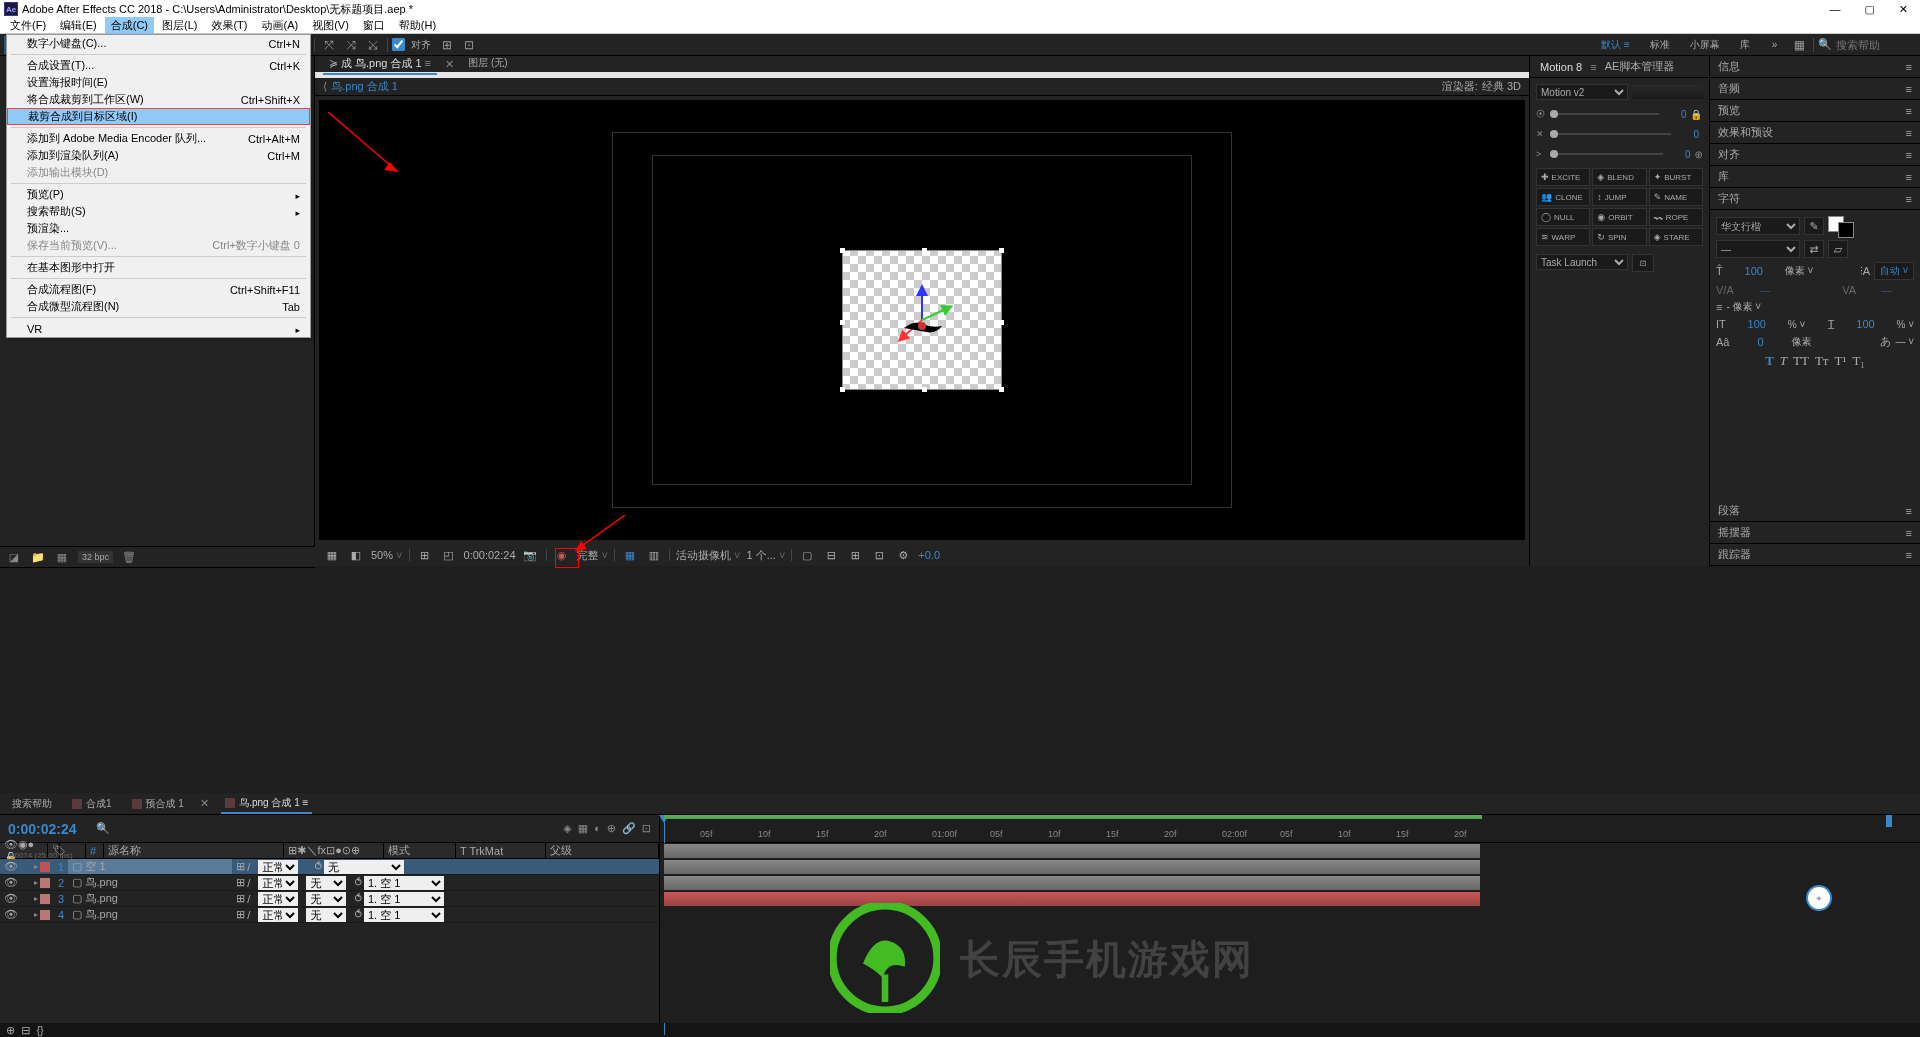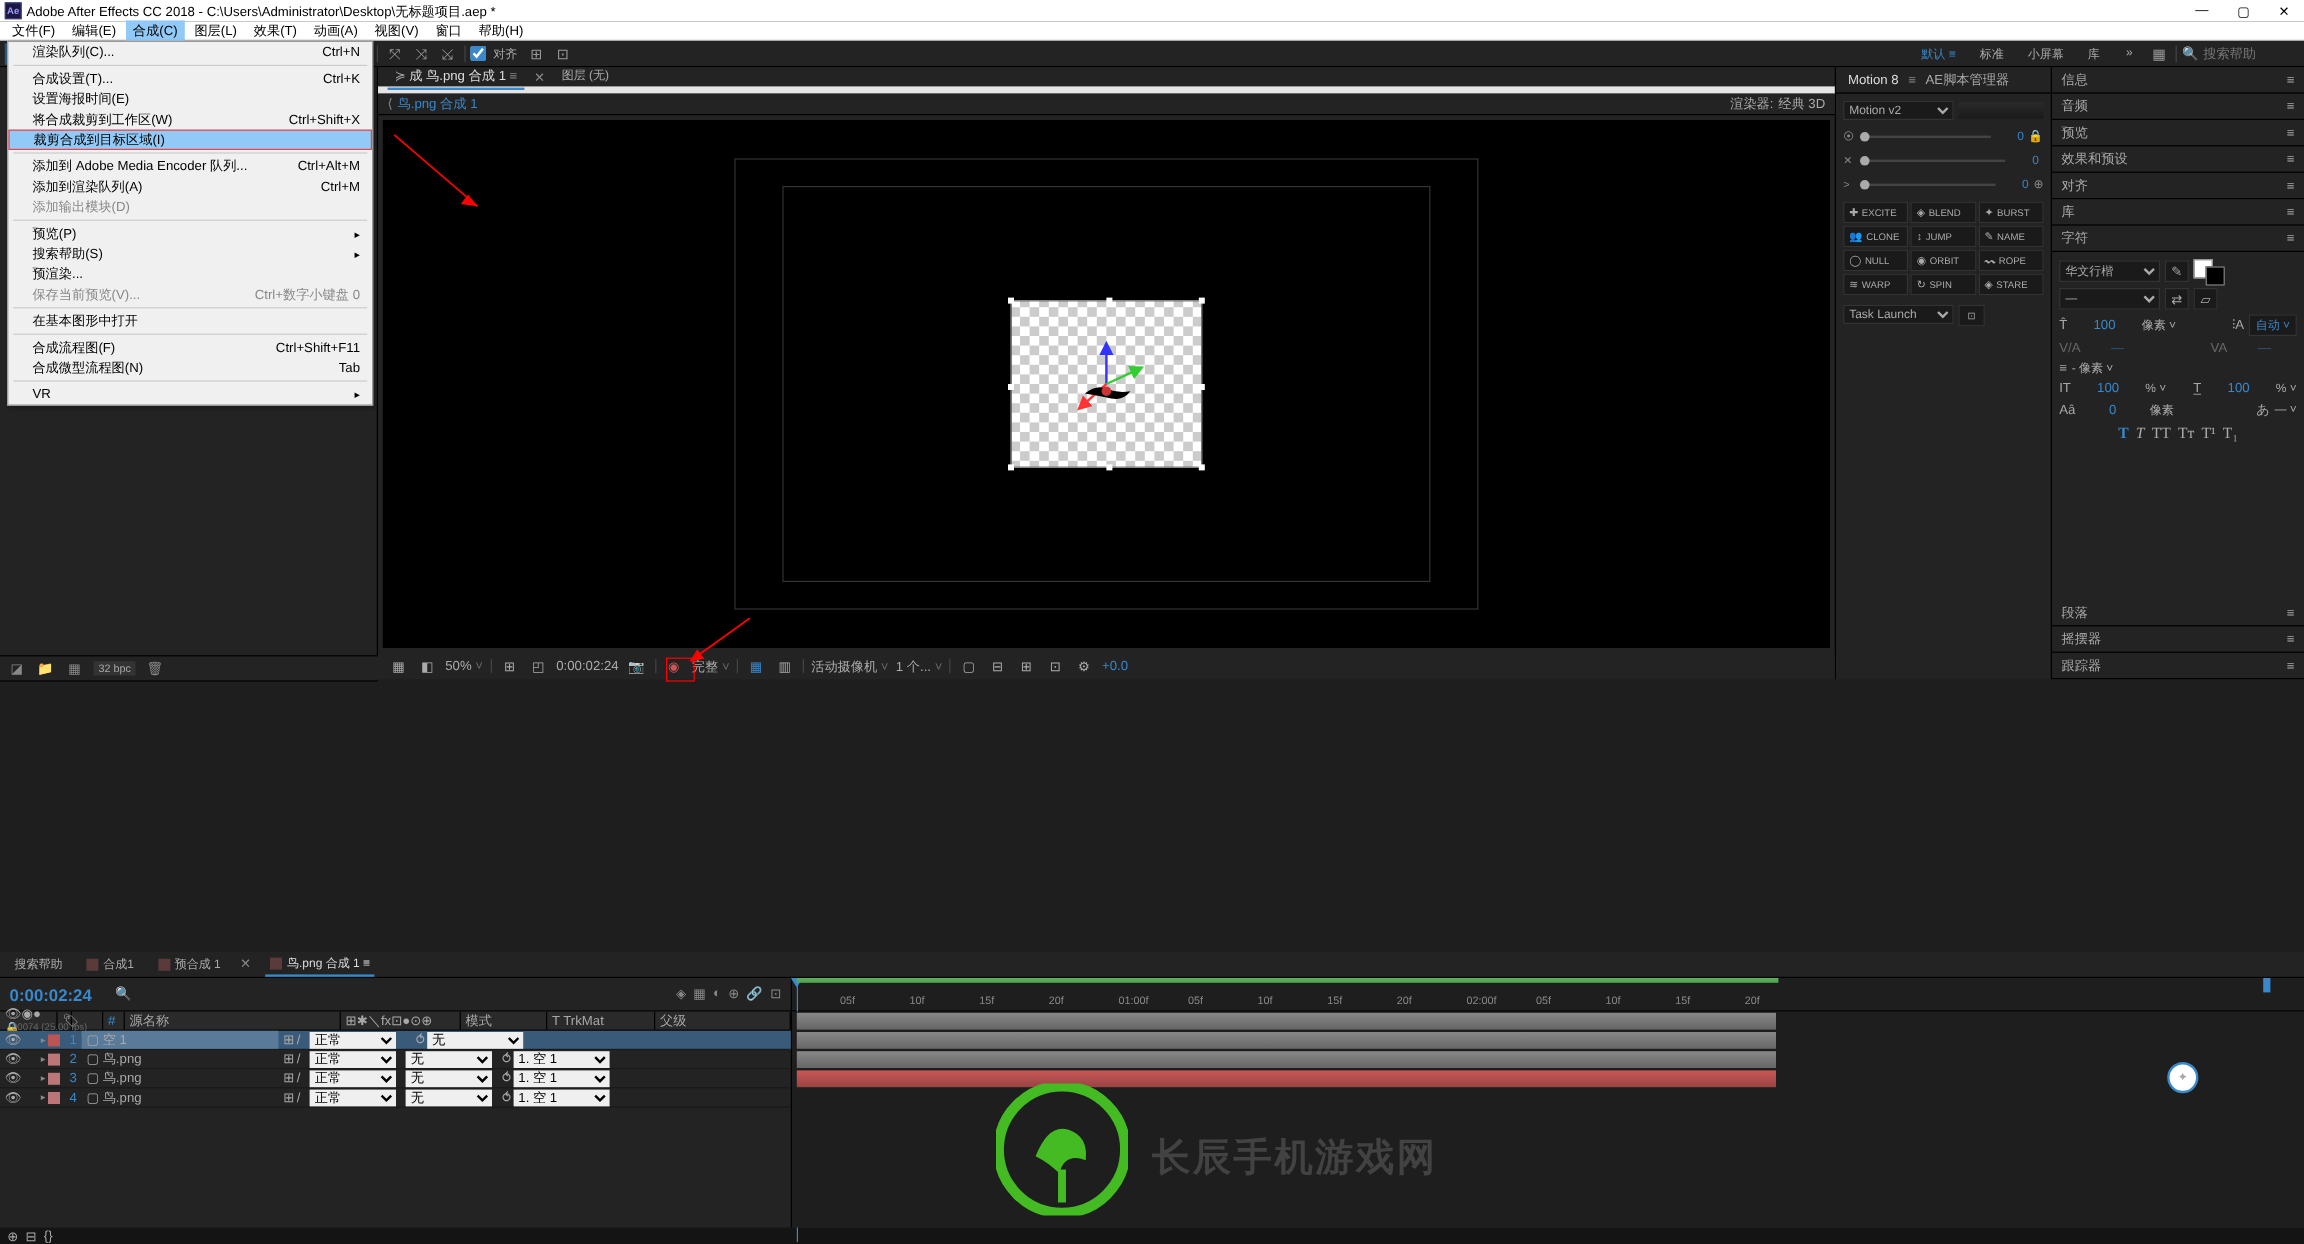--- a/index.html
+++ b/index.html
@@ -143,37 +143,37 @@
 
 .layer-row { height: 16px; display: flex; align-items: center; font-size: 10px; border-bottom: 1px solid #1a1a1a; }
 .layer-row.selected { background: #3a5a7a; }
 .layer-row .c { padding: 0 4px; display: flex; align-items: center; height: 100%; gap: 2px; }
 .layer-row .eye { color: #aaa; }
 .layer-row .tri { color: #888; font-size: 8px; }
 .layer-row .chip { width: 10px; height: 10px; display: inline-block; }
 .layer-row .num { color: #3888cb; }
 .layer-row .name-cell { width: 164px; }
 .layer-row.selected .name-cell { background: #5a7a9a; }
-.layer-row .ddv { border: none; height: 14px; width: 72px; }
+.layer-row .ddv { border: none; height: 14px; width: 40px; }
 
 .ruler { height: 28px; position: relative; background: #1e1e1e; border-bottom: 1px solid #000; }
 .ruler .tick { position: absolute; top: 14px; font-size: 9px; color: #888; }
 .ruler .playhead { position: absolute; top: 0; left: 4px; width: 1px; height: 220px; background: #3888cb; }
 .ruler .playhead::before { content: ""; position: absolute; top: 0; left: -5px; width: 10px; height: 8px; background: #3888cb; clip-path: polygon(0 0, 100% 0, 50% 100%); }
 .ruler .end-marker { position: absolute; right: 28px; top: 0; width: 6px; height: 12px; background: #3888cb; }
 
 .track-area { flex: 1; background: #1e1e1e; position: relative; }
 .track-row { height: 16px; position: relative; }
 .clip { position: absolute; height: 14px; top: 1px; }
 .clip.r1 { background: linear-gradient(#c95757,#984444); }
 .clip.rN { background: linear-gradient(#888,#666); }
 .work-area { position: absolute; top: -28px; left: 4px; height: 4px; background: linear-gradient(#6a6,#4a4); }
 .watermark-logo { position: absolute; left: 170px; bottom: 10px; width: 110px; height: 110px; }
 .watermark-logo svg { width: 100%; height: 100%; }
-.watermark-txt { position: absolute; left: 300px; bottom: 36px; font-size: 32px; font-weight: bold; color: rgba(90,90,90,0.6); letter-spacing: 2px; }
+.watermark-txt { position: absolute; left: 300px; bottom: 36px; font-size: 40px; font-weight: bold; color: rgba(90,90,90,0.6); letter-spacing: 2px; }
 .floating-badge { position: absolute; right: 88px; top: 42px; width: 26px; height: 26px; border-radius: 50%; background: #fff; border: 2px solid #3888cb; display: flex; align-items: center; justify-content: center; font-size: 10px; }
 
 .btm-bar { height: 14px; background: #141414; display: flex; align-items: center; padding: 0 6px; gap: 6px; }
 
 </style>
 </head>
 <body>
 
 <div class="title-bar">
   <div class="left">
@@ -194,21 +194,21 @@
     <span class="menu-item">图层(L)</span>
     <span class="menu-item">效果(T)</span>
     <span class="menu-item">动画(A)</span>
     <span class="menu-item">视图(V)</span>
     <span class="menu-item">窗口</span>
     <span class="menu-item">帮助(H)</span>
   </div>
 
 <div class="dropdown-menu" id="dropdown">
     <div class="dm-item">
-      <span>渲染队列(C)...</span>
+      <span>数字小键盘(C)...</span>
       <span>Ctrl+N</span>
     </div>
     <div class="dm-sep"></div>
     <div class="dm-item">
       <span>合成设置(T)...</span>
       <span>Ctrl+K</span>
     </div>
     <div class="dm-item">
       <span>设置海报时间(E)</span>
       <span></span>

